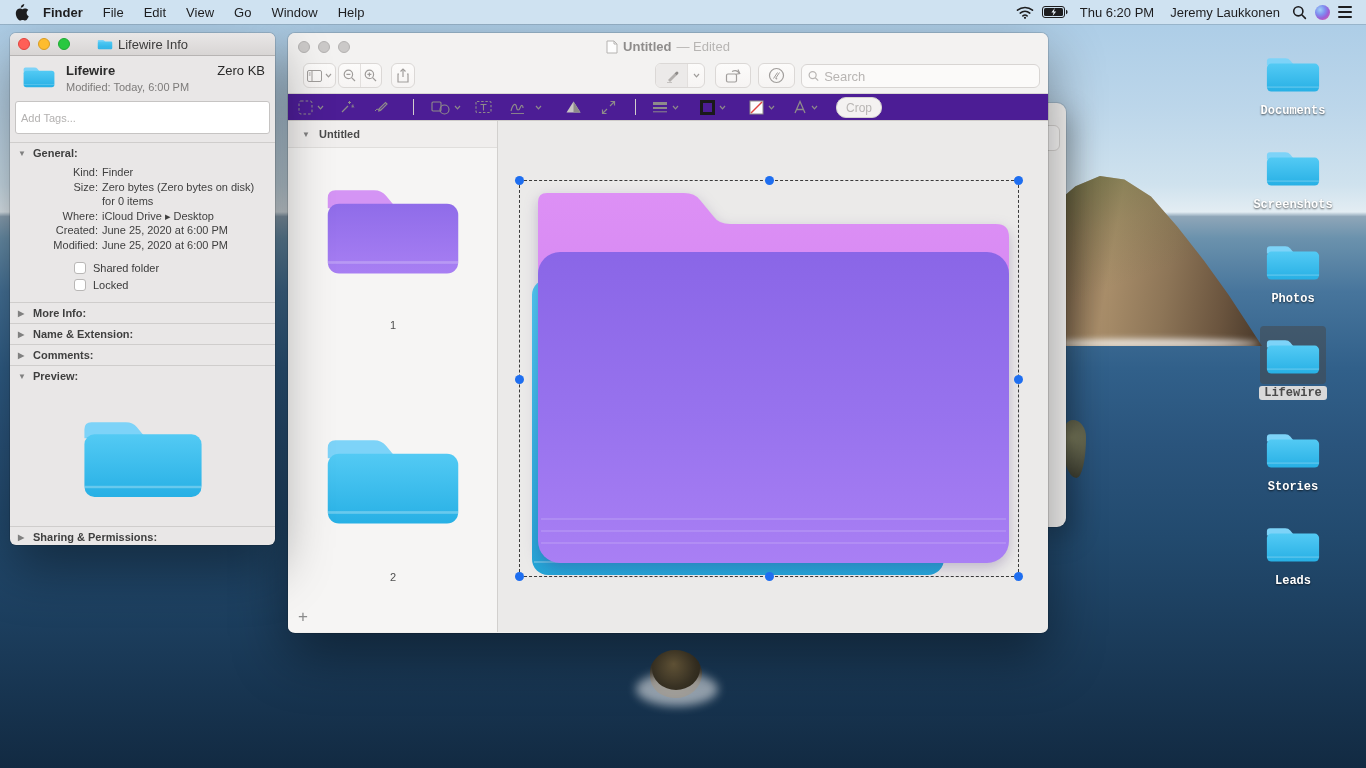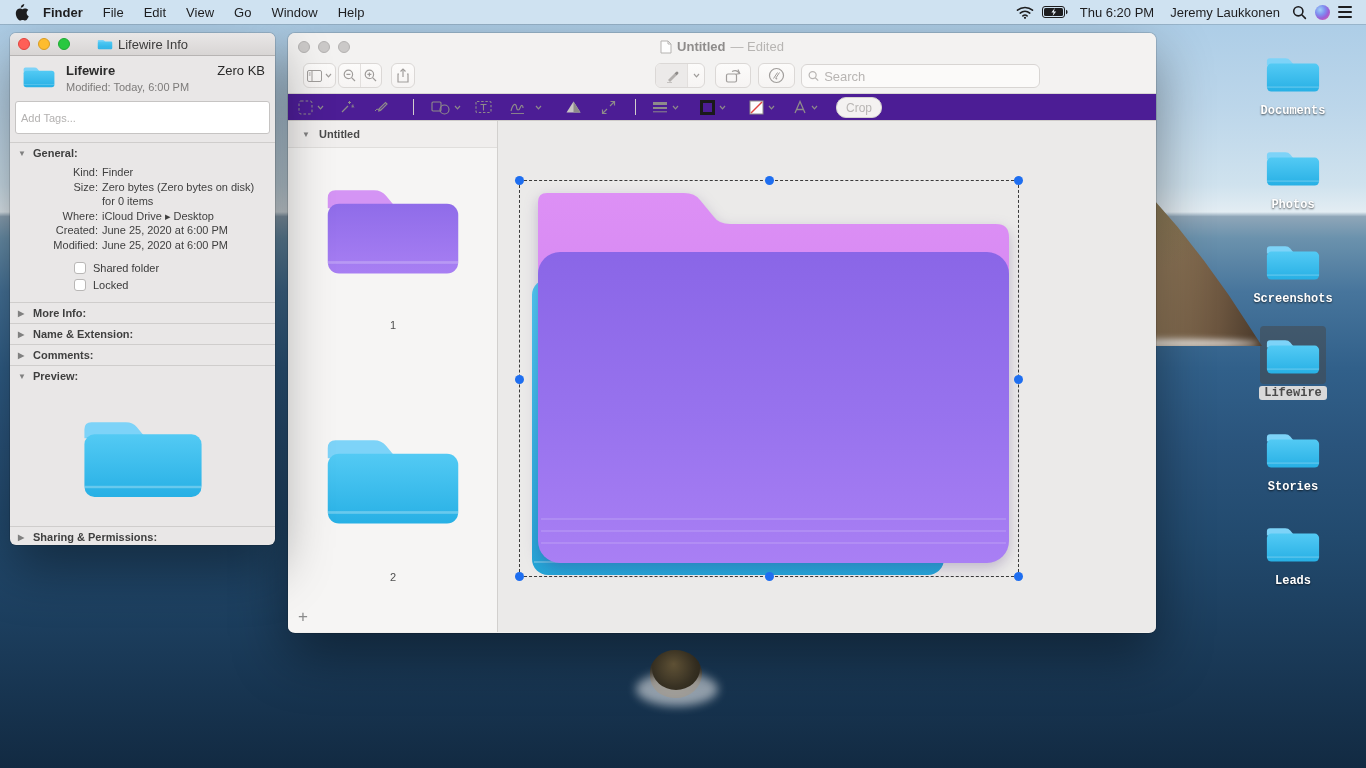--- a/index.html
+++ b/index.html
@@ -77,21 +77,21 @@
   .tri { color:#808080; font-size:8px; width:9px; display:inline-block; }
   .gen-rows { padding:2px 8px 2px 0; }
   .gen-row { display:flex; line-height:14.5px; }
   .gen-label { width:92px; text-align:right; color:#3f3f3f; flex:none; padding-right:4px; }
   .gen-value { width:178px; color:#3f3f3f; }
   .chk-row { display:flex; align-items:center; gap:7px; margin:3px 0 3px 64px; line-height:14px; }
   .chk { width:12px; height:12px; background:#fff; border:1px solid #b9b7b6; border-radius:3px; }
   .preview-area { height:140px; display:flex; align-items:center; justify-content:center; }
 
   
-  .preview-win { left:288px; top:33px; width:868px; height:600px; background:#f1f0ef; z-index:30; border-radius:7px; overflow:hidden; }
+  .preview-win { left:288px; top:33px; width:760px; height:600px; background:#f1f0ef; z-index:30; border-radius:7px; overflow:hidden; }
   .pv-titlebar { position:relative; height:27px; background:#f3f2f1; display:flex; align-items:center; }
   .pv-titlebar .lights { display:flex; gap:8px; margin-left:10px; }
   .pv-title { position:absolute; left:0; right:0; display:flex; justify-content:center; align-items:center; gap:5px; font-size:13px; }
   .pv-title .t-main { color:#8e8c8b; font-weight:700; }
   .pv-title .t-suffix { color:#b7b5b3; }
   .pv-toolbar { position:relative; height:33px; background:#f3f2f1; }
   .tb-btn { position:absolute; top:3px; height:25px; background:linear-gradient(#fcfbfa,#f6f4f3);
     border:1px solid #dbd8d6; border-radius:6px; display:flex; align-items:center; justify-content:center; color:#a09d9b; }
   .tb-seg { display:flex; align-items:stretch; }
   .tb-seg > div { display:flex; align-items:center; justify-content:center; }
@@ -231,29 +231,29 @@
           </svg>
         </div>
       <div class="desk-label">Documents</div>
     </div>
     <div class="desk-item">
       <div class="icon-box">
           <svg width="58" height="45">
             <use href="#sym-folder-blue"></use>
           </svg>
         </div>
-      <div class="desk-label">Photos</div>
+      <div class="desk-label">Screenshots</div>
     </div>
     <div class="desk-item">
       <div class="icon-box">
           <svg width="58" height="45">
             <use href="#sym-folder-blue"></use>
           </svg>
         </div>
-      <div class="desk-label">Screenshots</div>
+      <div class="desk-label">Photos</div>
     </div>
     <div class="desk-item selected">
       <div class="icon-box">
           <svg width="58" height="45">
             <use href="#sym-folder-blue"></use>
           </svg>
         </div>
       <div class="desk-label">Lifewire</div>
     </div>
     <div class="desk-item">

